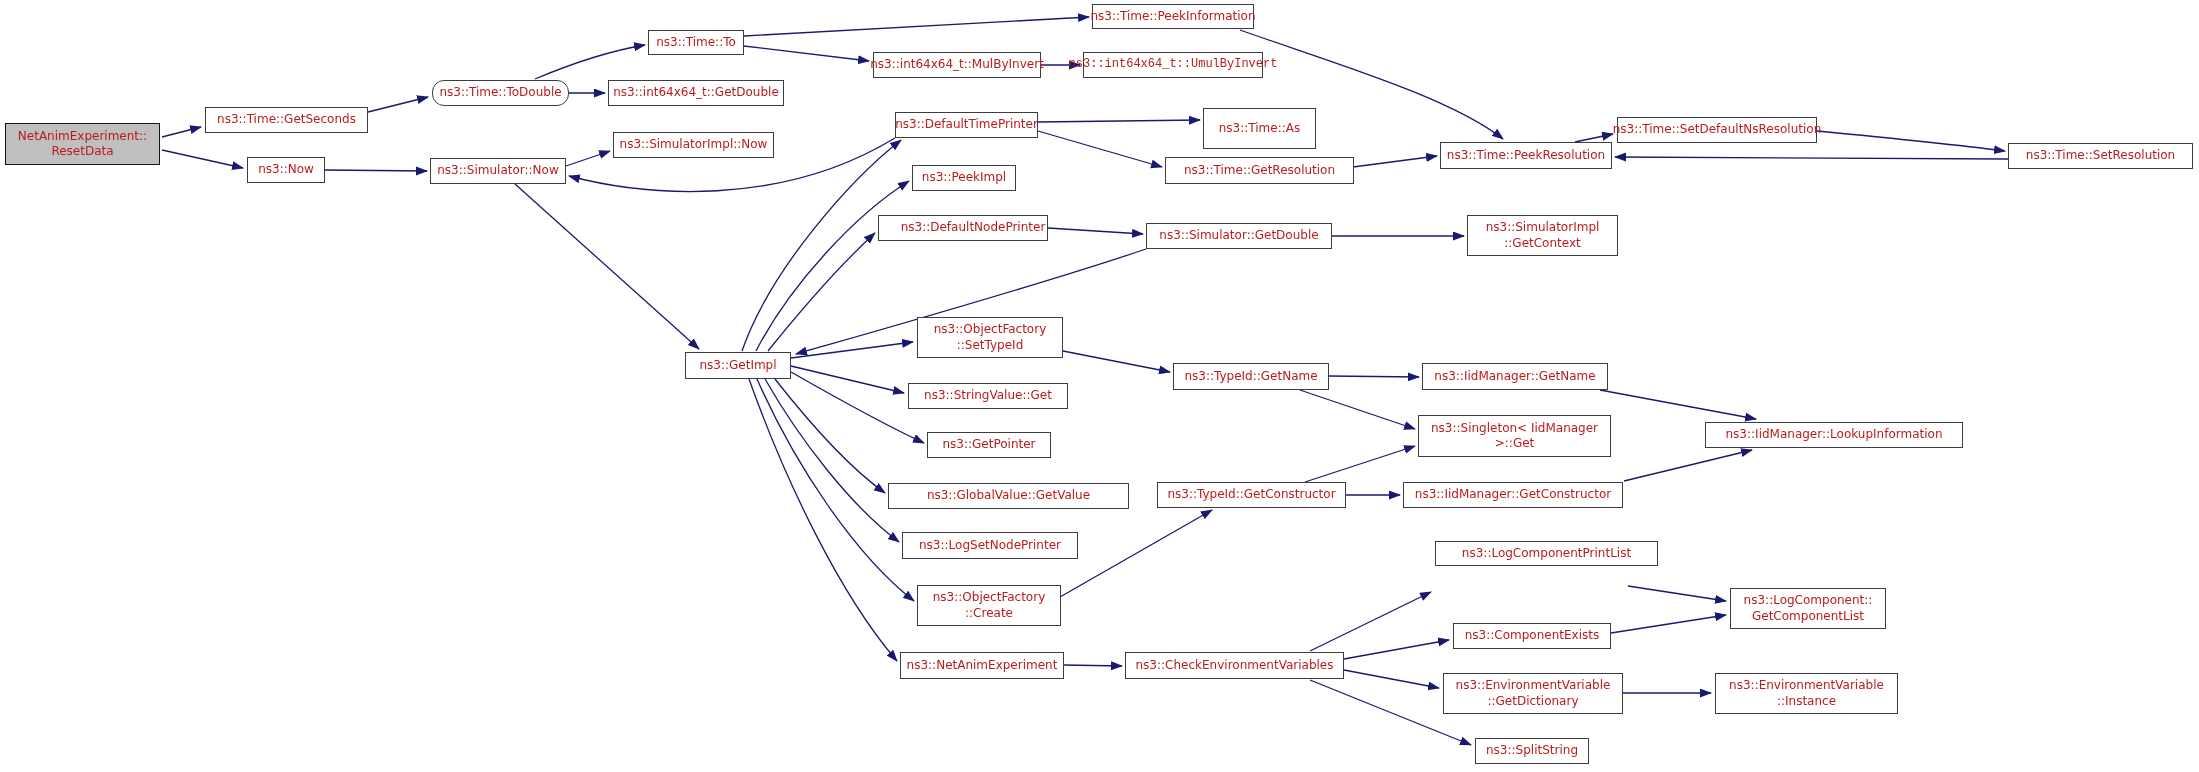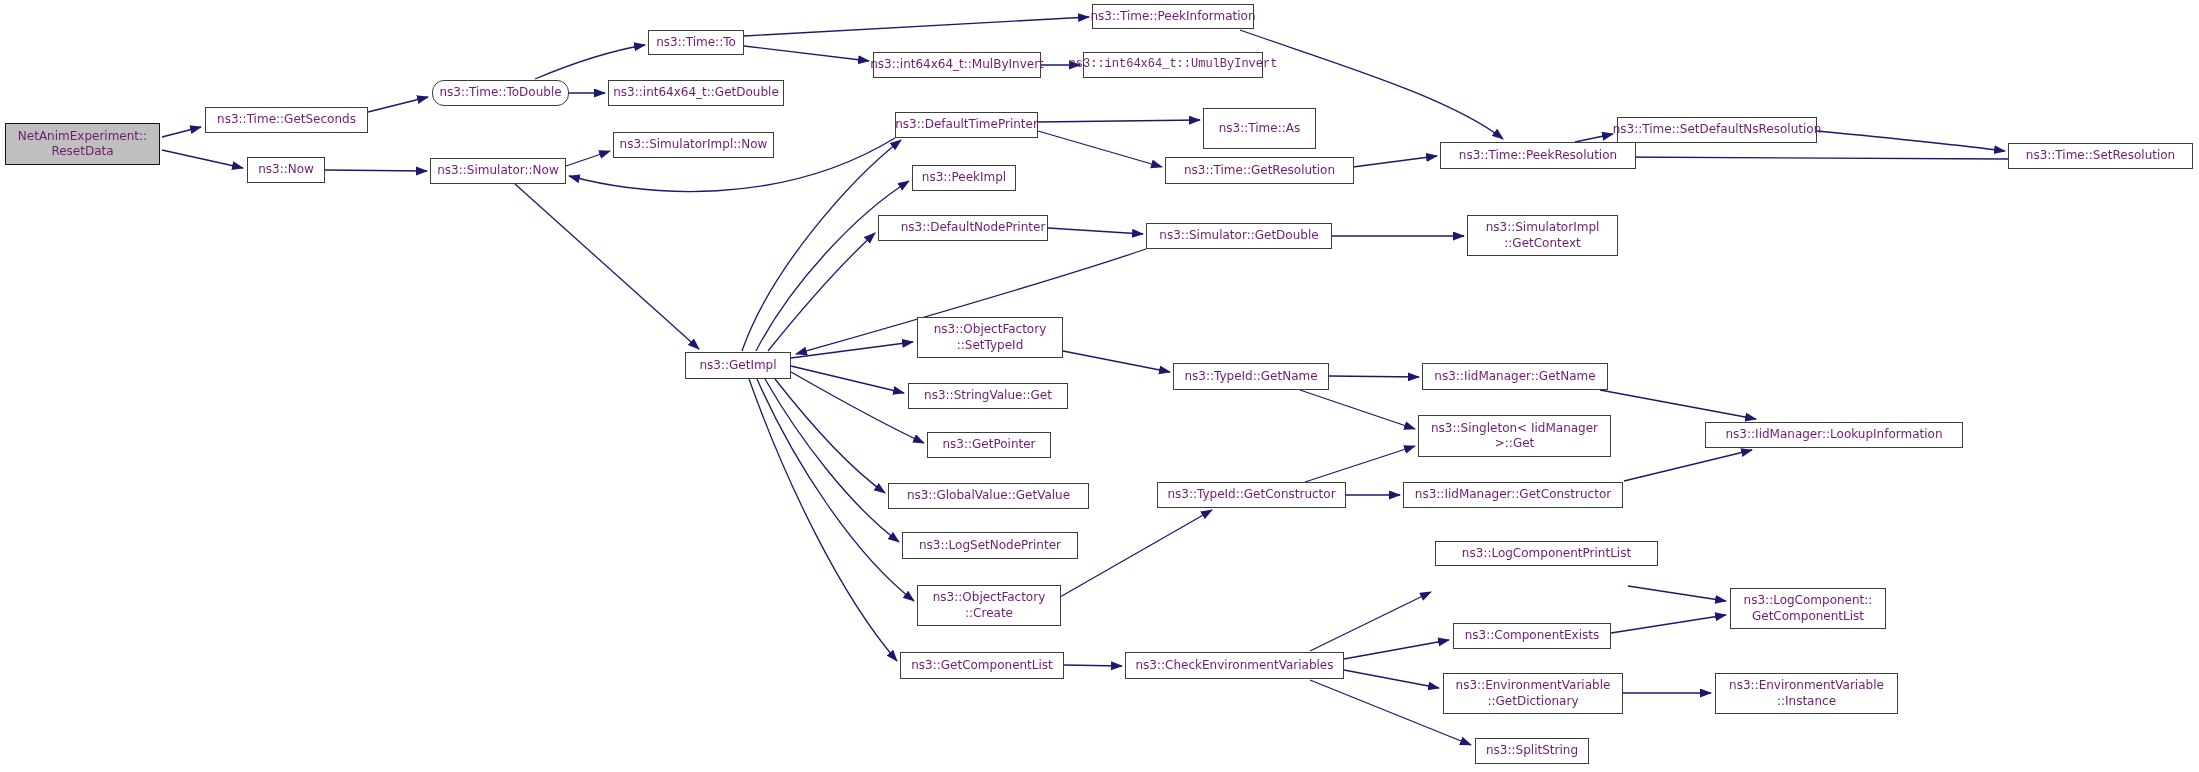--- a/index.html
+++ b/index.html
@@ -9,21 +9,21 @@
     background:#ffffff;
     font-family:"DejaVu Sans","Liberation Sans",sans-serif;
     overflow:hidden;
   }
   #edges{position:absolute;left:0;top:0;width:2199px;height:772px;}
   .node{
     position:absolute;
     box-sizing:border-box;
     border:1px solid #3d3d3d;
     background:#ffffff;
-    color:#701a75;
+    color:#b91c1c;
     font-size:12px;
     line-height:1.28;
     display:flex;
     align-items:center;
     justify-content:center;
     text-align:center;
     white-space:pre-line;
     cursor:pointer;
     z-index:2;
   }
@@ -112,33 +112,33 @@
   <div class="node" style="left:873px;top:52px;width:168px;height:26px;">ns3::int64x64_t::MulByInvert</div>
   <div class="node" style="left:1083px;top:52px;width:180px;height:26px;font-family:Liberation Mono, monospace;">ns3::int64x64_t::UmulByInvert</div>
   <div class="node" style="left:895px;top:112px;width:143px;height:26px;">ns3::DefaultTimePrinter</div>
   <div class="node" style="left:1203px;top:108px;width:113px;height:41px;">ns3::Time::As</div>
   <div class="node" style="left:1165px;top:157px;width:189px;height:27px;">ns3::Time::GetResolution</div>
   <div class="node" style="left:912px;top:165px;width:104px;height:26px;">ns3::PeekImpl</div>
   <div class="node" style="left:878px;top:215px;width:170px;height:26px;padding-left:20px;">ns3::DefaultNodePrinter</div>
   <div class="node" style="left:1146px;top:223px;width:186px;height:26px;">ns3::Simulator::GetDouble</div>
   <div class="node" style="left:1467px;top:215px;width:151px;height:41px;">ns3::SimulatorImpl
 ::GetContext</div>
-  <div class="node" style="left:1440px;top:142px;width:196px;height:27px;">ns3::Time::PeekResolution</div>
+  <div class="node" style="left:1440px;top:142px;width:172px;height:27px;">ns3::Time::PeekResolution</div>
   <div class="node" style="left:1617px;top:117px;width:200px;height:26px;">ns3::Time::SetDefaultNsResolution</div>
   <div class="node" style="left:2008px;top:143px;width:185px;height:26px;">ns3::Time::SetResolution</div>
   <div class="node" style="left:685px;top:352px;width:106px;height:27px;">ns3::GetImpl</div>
   <div class="node" style="left:917px;top:317px;width:146px;height:41px;">ns3::ObjectFactory
 ::SetTypeId</div>
   <div class="node" style="left:908px;top:383px;width:160px;height:26px;">ns3::StringValue::Get</div>
   <div class="node" style="left:927px;top:432px;width:124px;height:26px;">ns3::GetPointer</div>
-  <div class="node" style="left:888px;top:483px;width:201px;height:26px;">ns3::GlobalValue::GetValue</div>
+  <div class="node" style="left:888px;top:483px;width:241px;height:26px;">ns3::GlobalValue::GetValue</div>
   <div class="node" style="left:902px;top:532px;width:176px;height:27px;">ns3::LogSetNodePrinter</div>
   <div class="node" style="left:917px;top:585px;width:144px;height:41px;">ns3::ObjectFactory
 ::Create</div>
-  <div class="node" style="left:900px;top:652px;width:164px;height:27px;">ns3::GetComponentList</div>
+  <div class="node" style="left:900px;top:652px;width:164px;height:27px;">ns3::NetAnimExperiment</div>
   <div class="node" style="left:1125px;top:652px;width:219px;height:27px;">ns3::CheckEnvironmentVariables</div>
   <div class="node" style="left:1173px;top:363px;width:156px;height:27px;">ns3::TypeId::GetName</div>
   <div class="node" style="left:1422px;top:363px;width:186px;height:27px;">ns3::IidManager::GetName</div>
   <div class="node" style="left:1418px;top:415px;width:193px;height:42px;">ns3::Singleton&lt; IidManager
 &gt;::Get</div>
   <div class="node" style="left:1157px;top:482px;width:189px;height:26px;">ns3::TypeId::GetConstructor</div>
   <div class="node" style="left:1403px;top:482px;width:220px;height:26px;">ns3::IidManager::GetConstructor</div>
   <div class="node" style="left:1705px;top:422px;width:258px;height:26px;">ns3::IidManager::LookupInformation</div>
   <div class="node" style="left:1435px;top:541px;width:223px;height:25px;">ns3::LogComponentPrintList</div>
   <div class="node" style="left:1730px;top:588px;width:156px;height:41px;">ns3::LogComponent::

